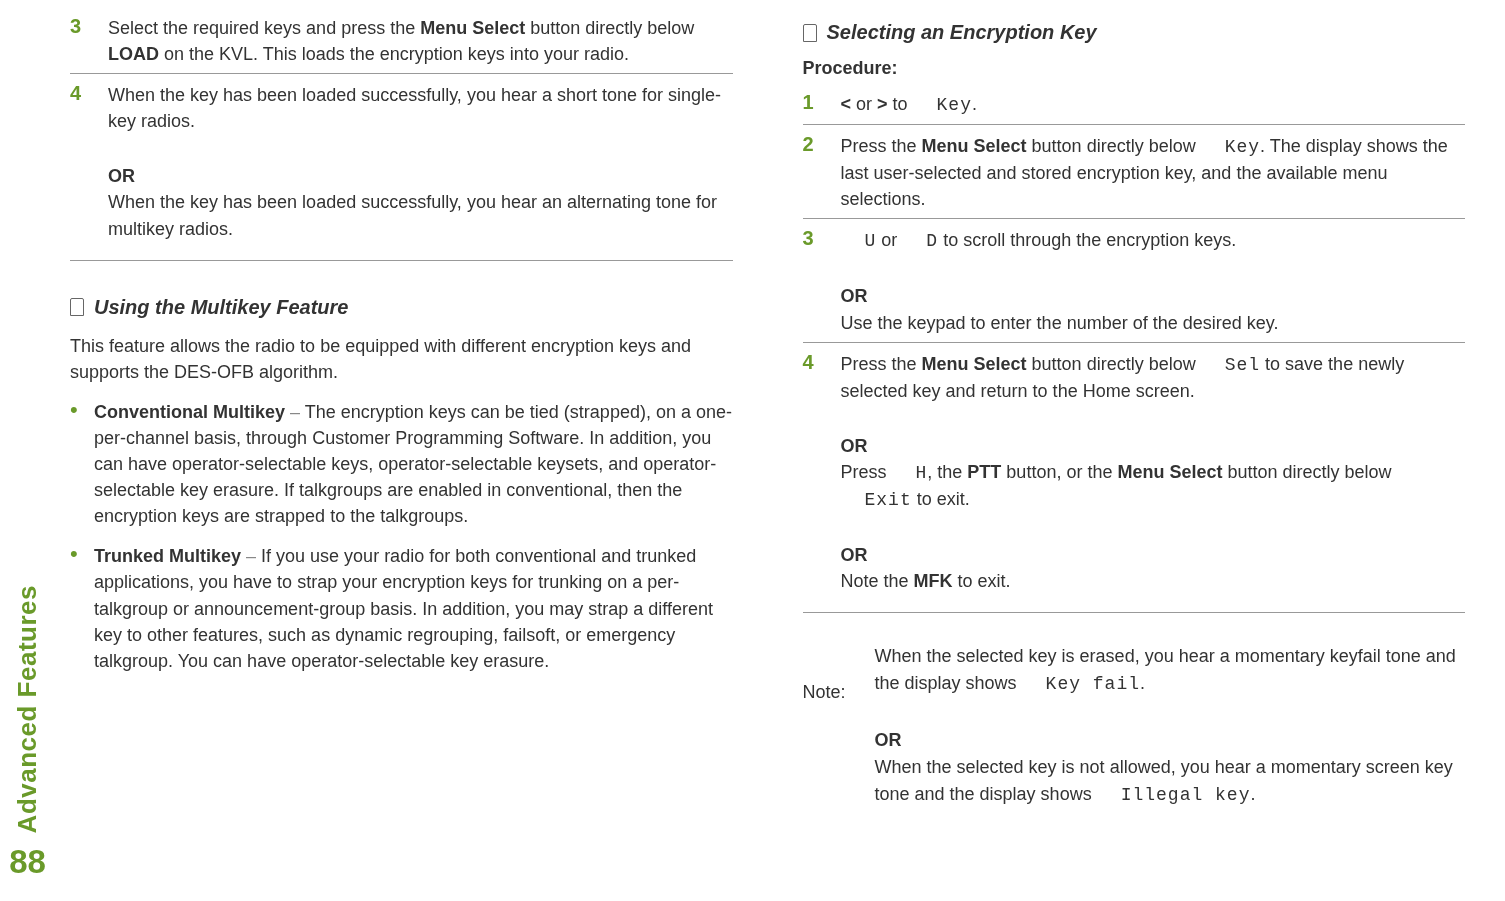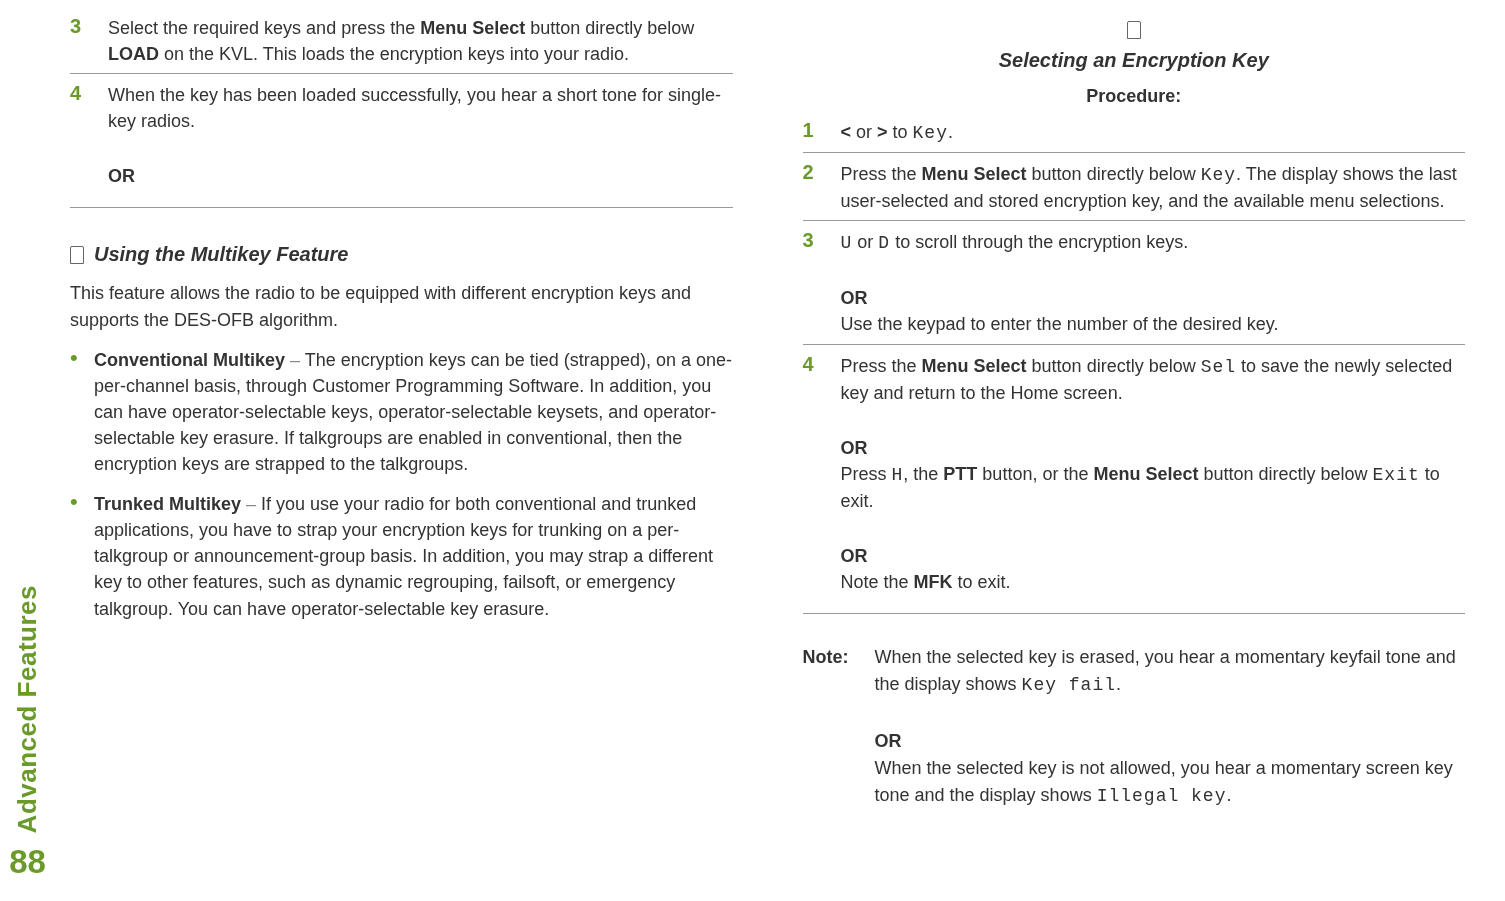--- a/index.html
+++ b/index.html
@@ -90,30 +90,30 @@
       line-height: 1.45;
     }
     .bullet-dot {
       color: #6a9a2a;
       font-size: 22px;
       line-height: 1;
       min-width: 14px;
     }
     .bold { font-weight: bold; margin-top: 29px; }
     .dim { color: #888; }
-    .mono-label { font-family: "Courier New", monospace; letter-spacing: 1px; }
-    .proc-label { font-weight: bold; margin-bottom: 12px; text-align: center; }
-    .bar-top { border-top: 2px solid #333; padding-top: 6px; flex-direction: column; }
+    .mono-label { font-family: "Courier New", monospace; letter-spacing: 1px; margin-left: 24px; }
+    .proc-label { font-weight: bold; margin-bottom: 12px; }
+    .bar-top { border-top: 2px solid #333; padding-top: 6px; }
     .note {
       display: flex;
       gap: 14px;
       margin-top: 20px;
       line-height: 1.5;
     }
-    .note-label { font-weight: bold; min-width: 58px; }
+    .note-label { font-weight: normal; min-width: 58px; margin-top: 36px; }
   </style>
 </head>
 <body>
 
 <div class="sidebar">
   <div class="sidebar-label">Advanced Features</div>
   <div class="page-number">88</div>
 </div>
 
 <div class="columns">
@@ -125,20 +125,21 @@
       <div class="step-body">
         <span>Select the required keys and press the </span><span class="bold">Menu Select</span><span> button directly below </span><span class="bold">LOAD</span><span> on the KVL. This loads the encryption keys into your radio.</span>
       </div>
     </div>
 
     <div class="step">
       <div class="step-num">4</div>
       <div class="step-body">
         <div>When the key has been loaded successfully, you hear a short tone for single-key radios.</div>
         <div class="bold">OR</div>
+        <div>When the key has been loaded successfully, you hear an alternating tone for multikey radios.</div>
       </div>
     </div>
     <div class="hsep"></div>
 
     <div class="section-title">
       <span class="section-icon"></span>
       <span>Using the Multikey Feature</span>
     </div>
 
     <div class="para">This feature allows the radio to be equipped with different encryption keys and supports the DES-OFB algorithm.</div>

